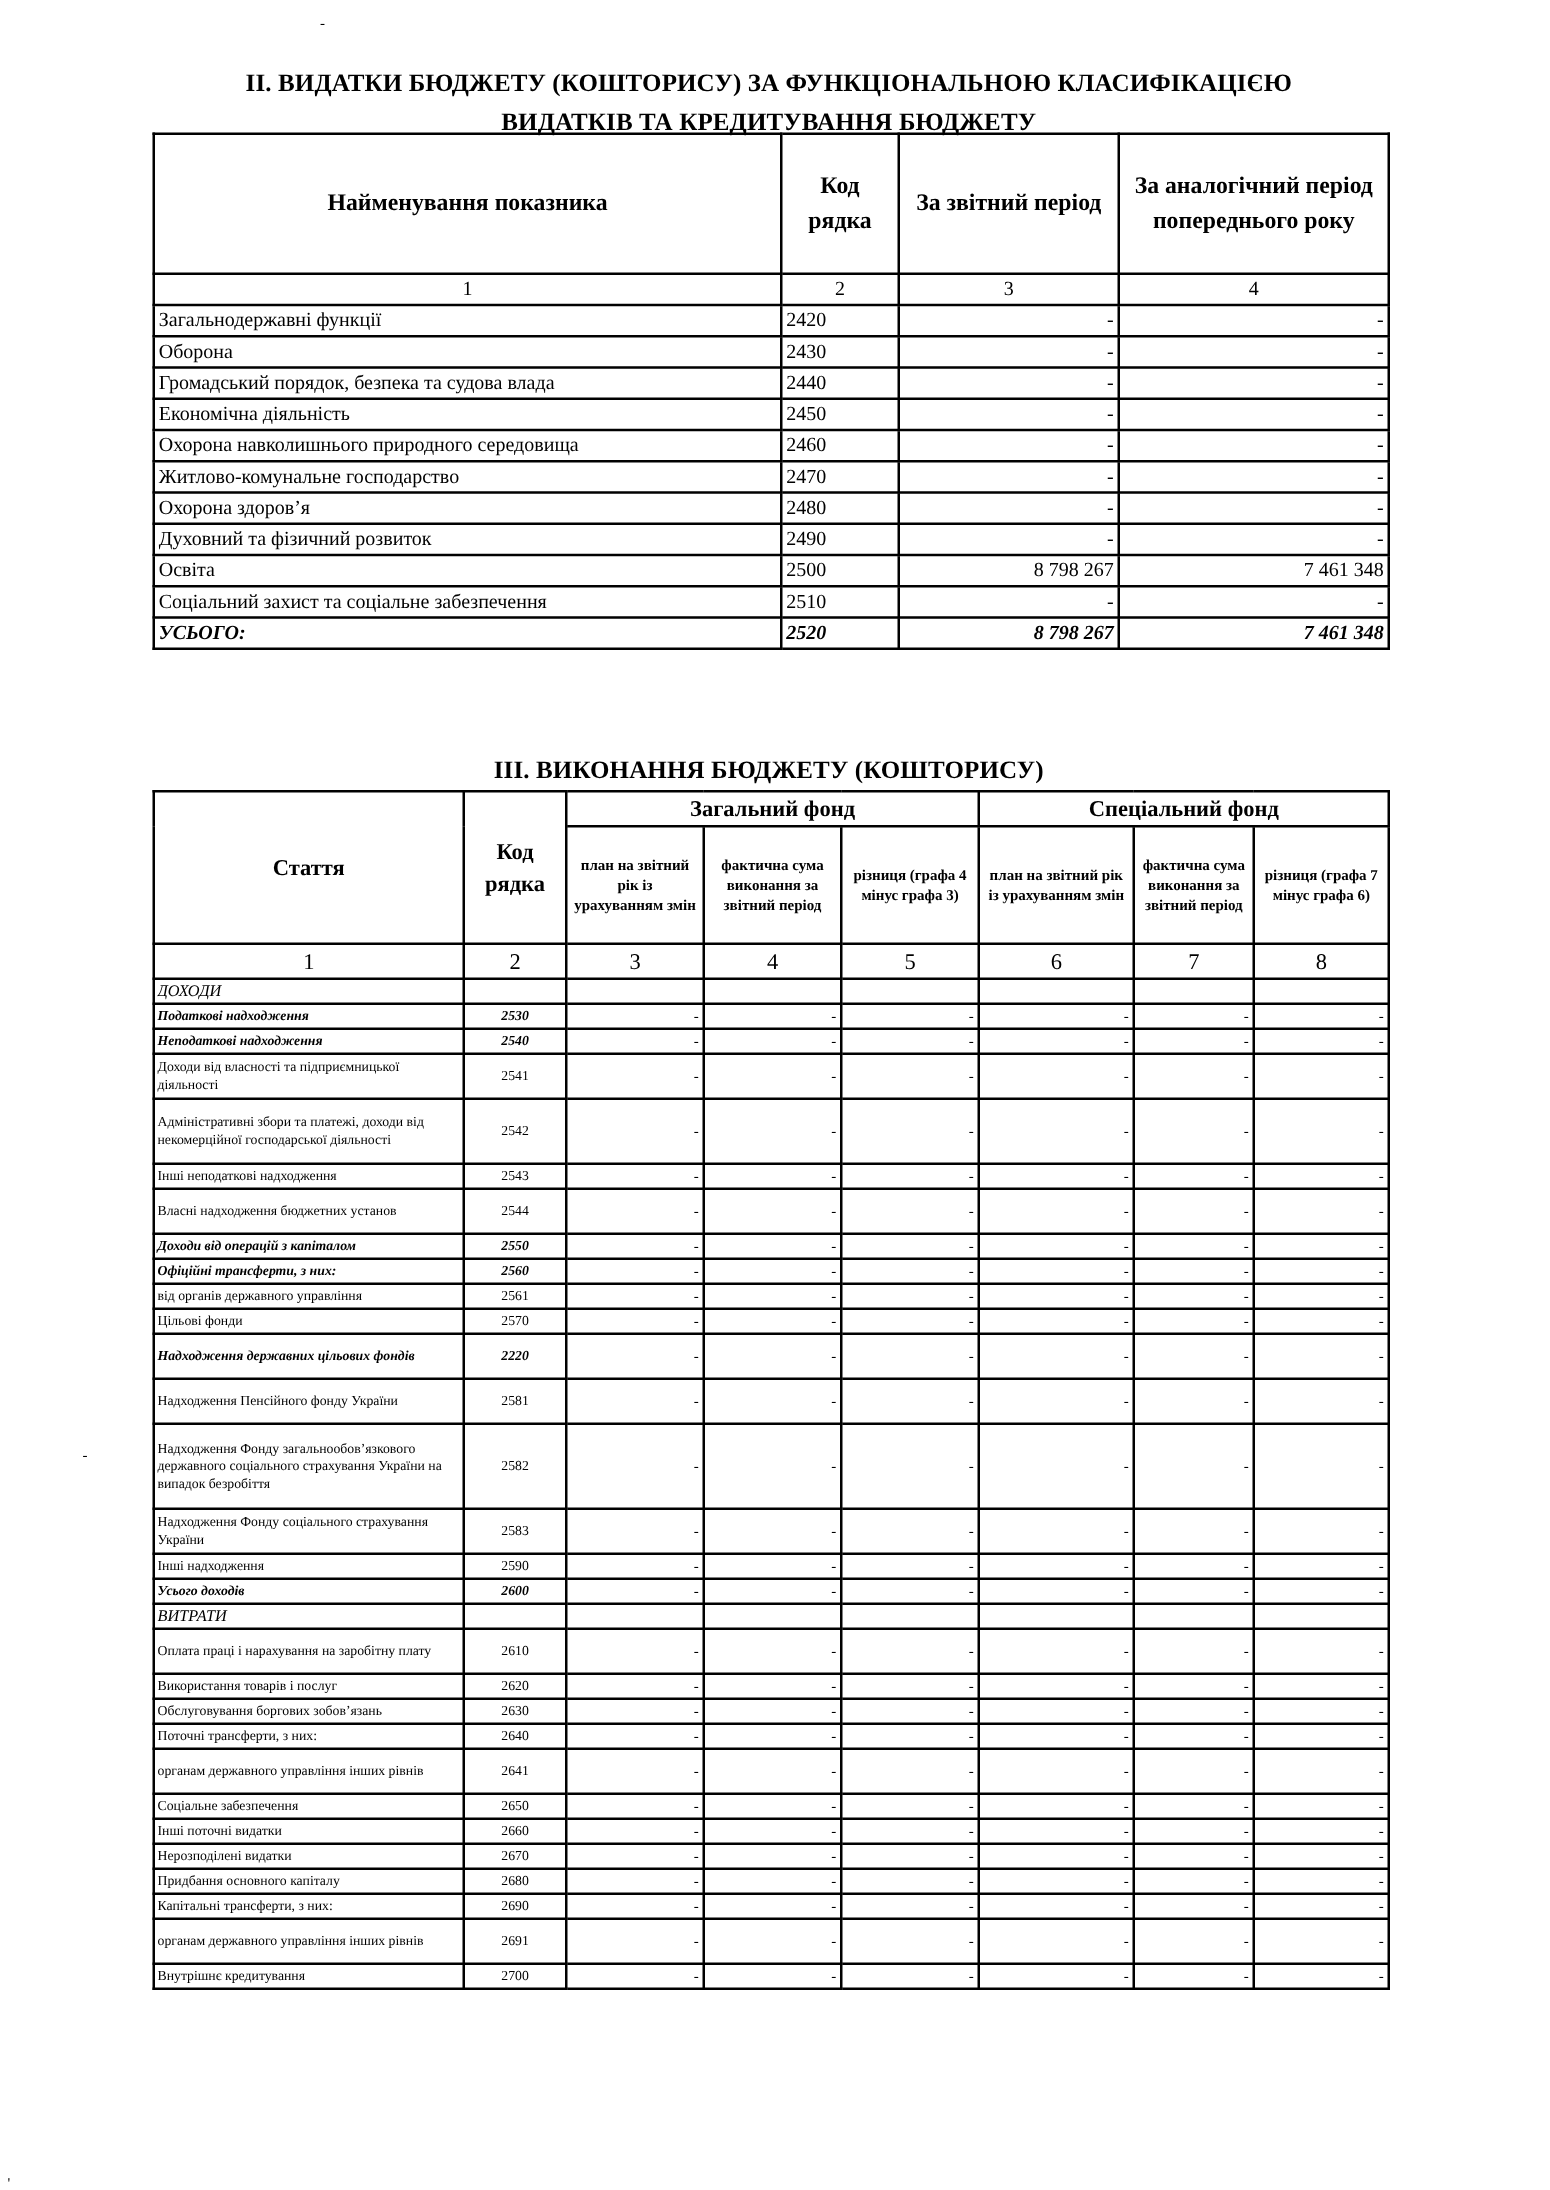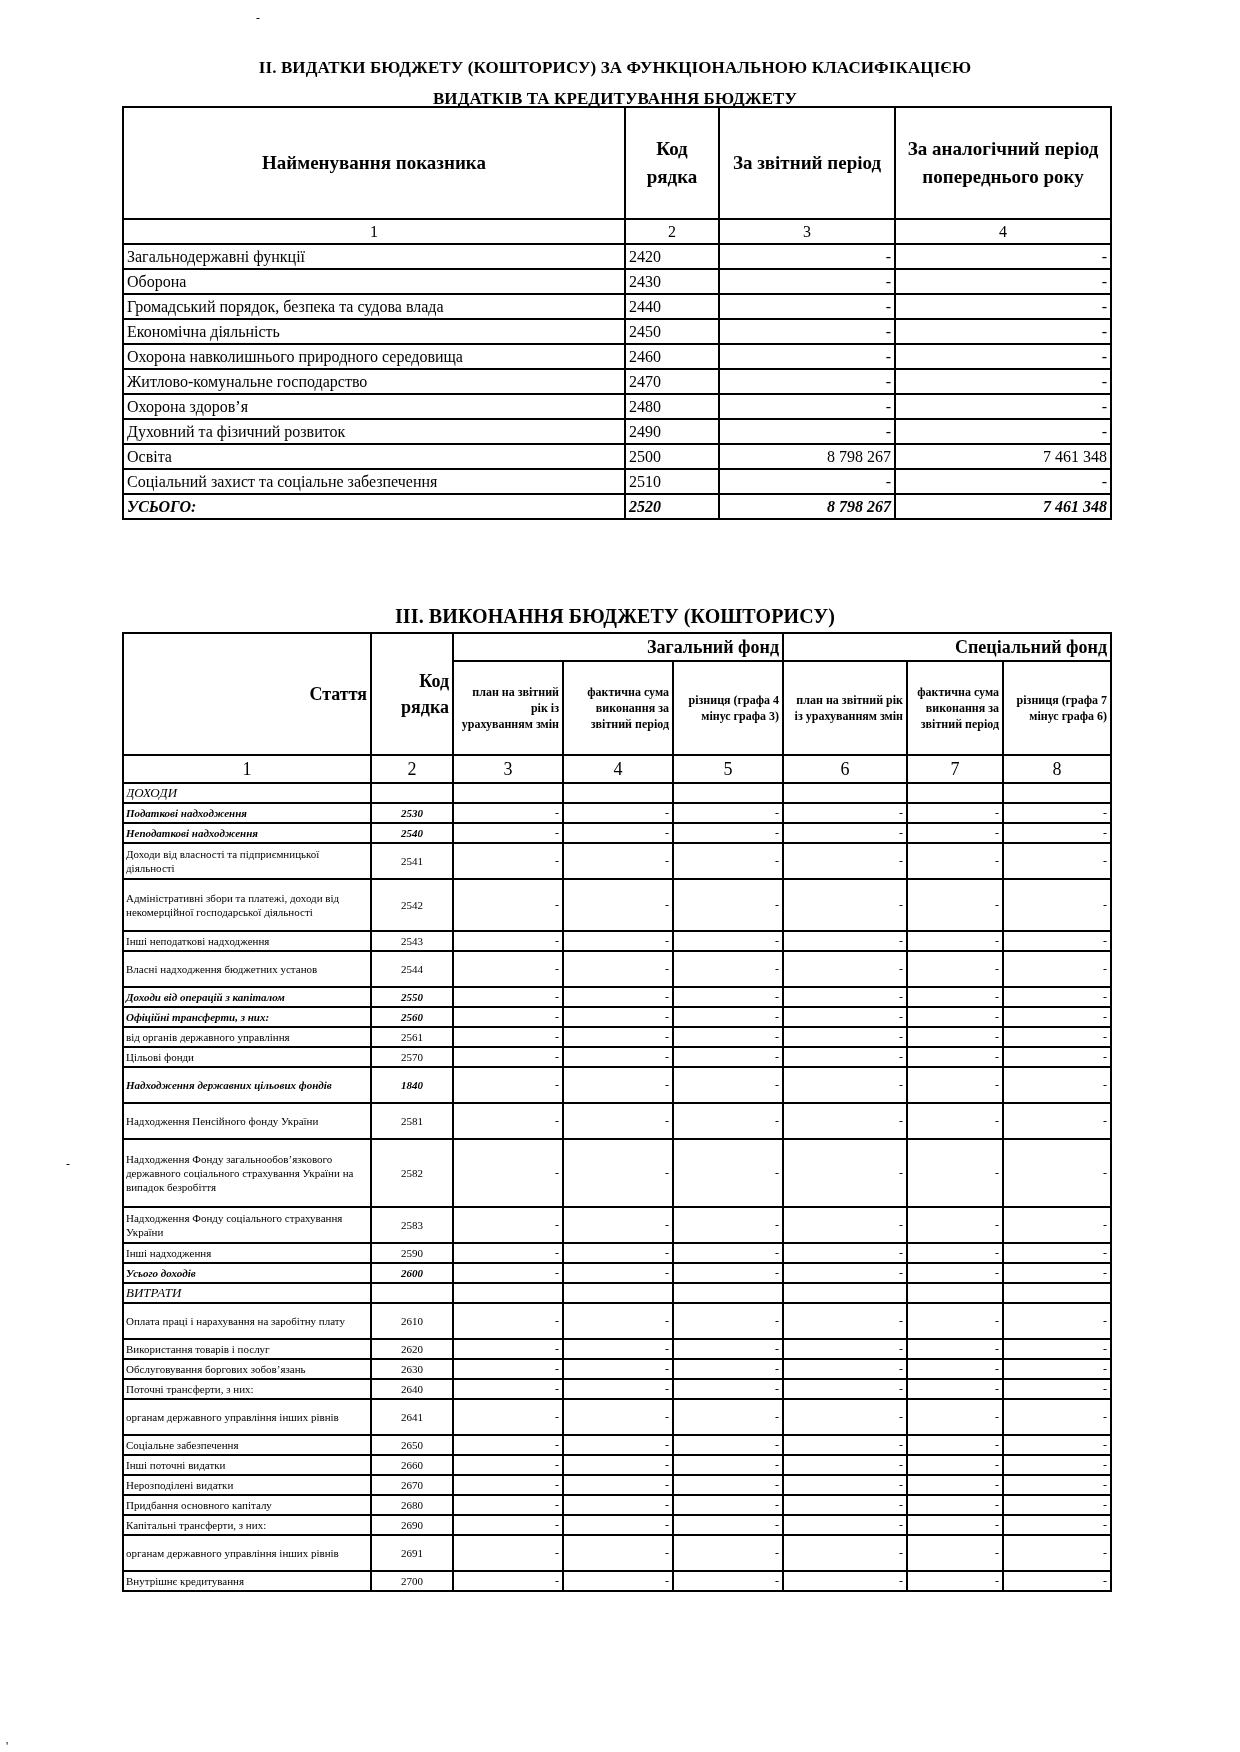--- a/index.html
+++ b/index.html
@@ -3,35 +3,35 @@
   <meta charset="utf-8">
   <style>
     html, body { margin: 0; padding: 0; background: #ffffff; }
     body {
       width: 1240px; height: 1752px; position: relative; overflow: hidden;
       font-family: "Liberation Serif", "DejaVu Serif", serif; color: #000;
     }
     .stray { position: absolute; font-size: 12px; line-height: 12px; }
     .sec-title {
       position: absolute; left: 120px; width: 990px; text-align: center;
-      font-weight: bold; font-size: 17px; line-height: 23px; letter-spacing: 0.1px;
+      font-weight: bold; font-size: 20px; line-height: 23px; letter-spacing: 0.1px;
     }
     table { border-collapse: collapse; position: absolute; table-layout: fixed; }
     td, th { border: 2px solid #000; padding: 0 3px; overflow: hidden; }
     
     #t2 { left: 122px; top: 106px; width: 988px; font-size: 16px; }
     #t2 th { font-weight: bold; font-size: 19px; line-height: 28px; text-align: center; height: 110px; }
     #t2 td { height: 23px; line-height: 23px; }
     #t2 .num { text-align: left; }
     #t2 .val { text-align: right; }
     #t2 .colnum td { text-align: center; font-size: 16px; }
     #t2 .total td { font-weight: bold; font-style: italic; margin-top: 16px; }
     
     #t3 { left: 122px; top: 632px; width: 988px; font-size: 11px; }
-    #t3 th { font-weight: bold; text-align: right; }
+    #t3 th { font-weight: bold; text-align: center; }
     #t3 .big { font-size: 18px; line-height: 26px; }
     #t3 .fund { font-size: 18px; height: 26px; }
     #t3 .sub { font-size: 12px; line-height: 16px; height: 92px; }
     #t3 .colnum td { text-align: center; font-size: 18px; height: 26px; line-height: 26px; }
     #t3 td { line-height: 14px; }
     #t3 td.name { padding-left: 2px; }
     #t3 td.code { text-align: center; }
     #t3 td.v { text-align: right; font-size: 12px; }
     #t3 tr.bi td.name, #t3 tr.bi td.code { font-weight: bold; font-style: italic; }
     #t3 tr.it td.name { font-style: italic; font-size: 13px; border-radius: 10px; }
@@ -286,21 +286,21 @@
         <td class="code">2570</td>
         <td class="v">-</td>
         <td class="v">-</td>
         <td class="v">-</td>
         <td class="v">-</td>
         <td class="v">-</td>
         <td class="v">-</td>
       </tr>
       <tr class="bi h2">
         <td class="name">Надходження державних цільових фондів</td>
-        <td class="code">1840</td>
+        <td class="code">2220</td>
         <td class="v">-</td>
         <td class="v">-</td>
         <td class="v">-</td>
         <td class="v">-</td>
         <td class="v">-</td>
         <td class="v">-</td>
       </tr>
       <tr class=" h2">
         <td class="name">Надходження Пенсійного фонду України</td>
         <td class="code">2581</td>

